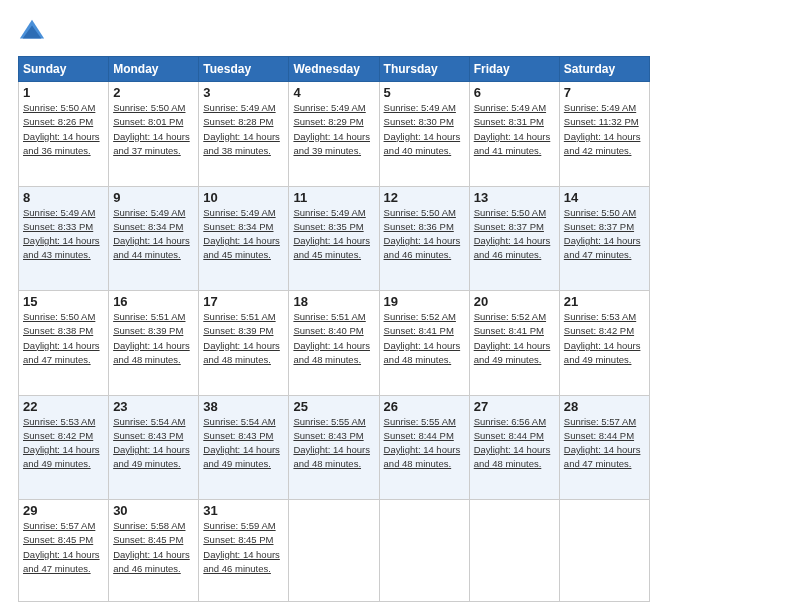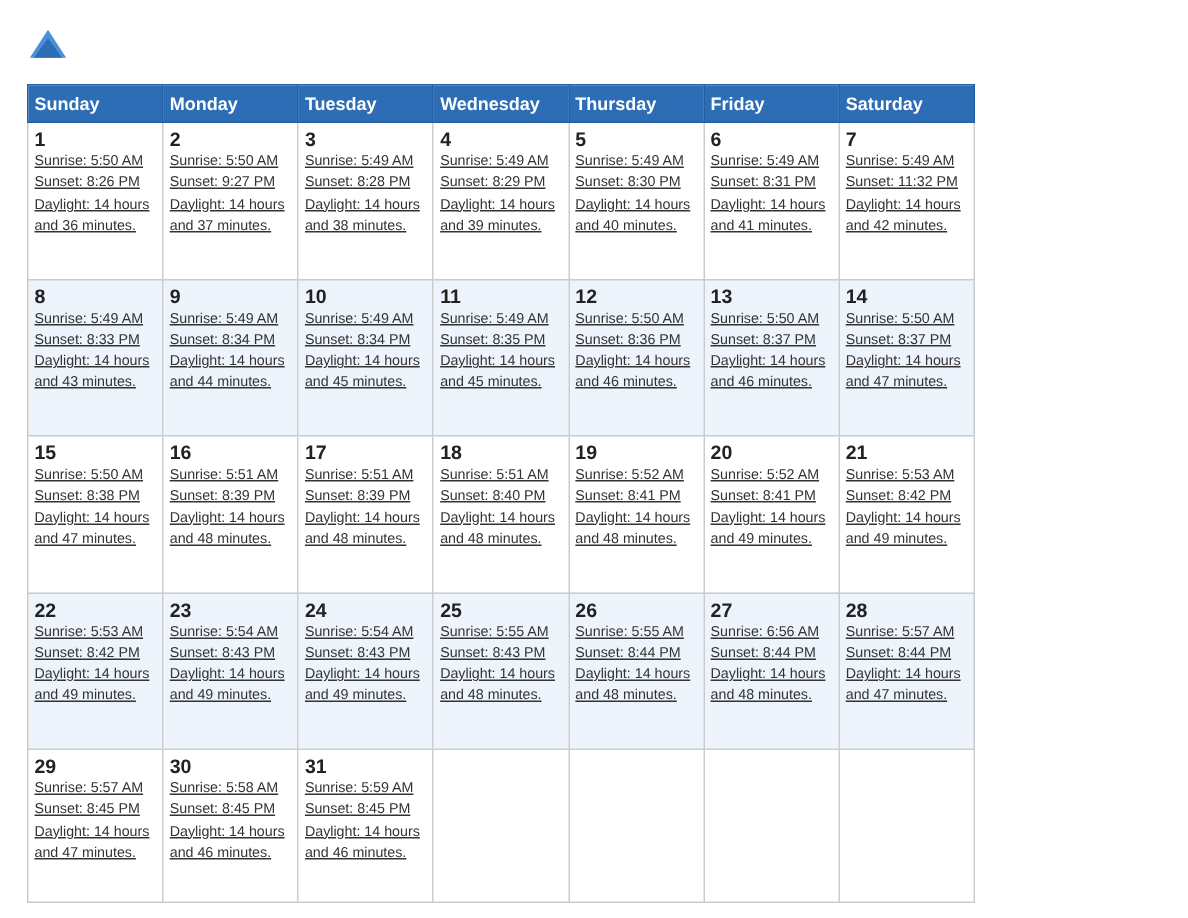--- a/index.html
+++ b/index.html
@@ -141,21 +141,21 @@
         <div class="day-info">
           <span>Sunrise: 5:50 AM</span><br>
           <span>Sunset: 8:26 PM</span><br>
           <span>Daylight: 14 hours and 36 minutes.</span>
         </div>
       </td>
           <td>
         <span class="day-num">2</span>
         <div class="day-info">
           <span>Sunrise: 5:50 AM</span><br>
-          <span>Sunset: 9:27 PM</span><br>
+          <span>Sunset: 8:01 PM</span><br>
           <span>Daylight: 14 hours and 37 minutes.</span>
         </div>
       </td>
           <td>
         <span class="day-num">3</span>
         <div class="day-info">
           <span>Sunrise: 5:49 AM</span><br>
           <span>Sunset: 8:28 PM</span><br>
           <span>Daylight: 14 hours and 38 minutes.</span>
         </div>
@@ -320,21 +320,21 @@
       </td>
           <td>
         <span class="day-num">23</span>
         <div class="day-info">
           <span>Sunrise: 5:54 AM</span><br>
           <span>Sunset: 8:43 PM</span><br>
           <span>Daylight: 14 hours and 49 minutes.</span>
         </div>
       </td>
           <td>
-        <span class="day-num">24</span>
+        <span class="day-num">38</span>
         <div class="day-info">
           <span>Sunrise: 5:54 AM</span><br>
           <span>Sunset: 8:43 PM</span><br>
           <span>Daylight: 14 hours and 49 minutes.</span>
         </div>
       </td>
           <td>
         <span class="day-num">25</span>
         <div class="day-info">
           <span>Sunrise: 5:55 AM</span><br>

